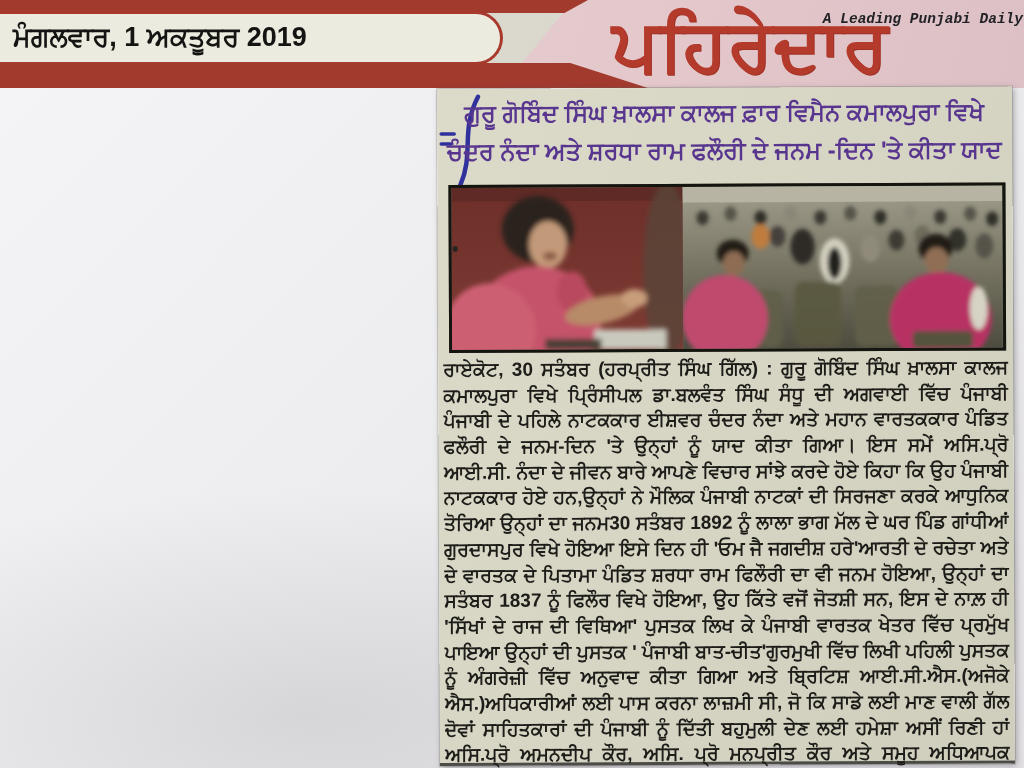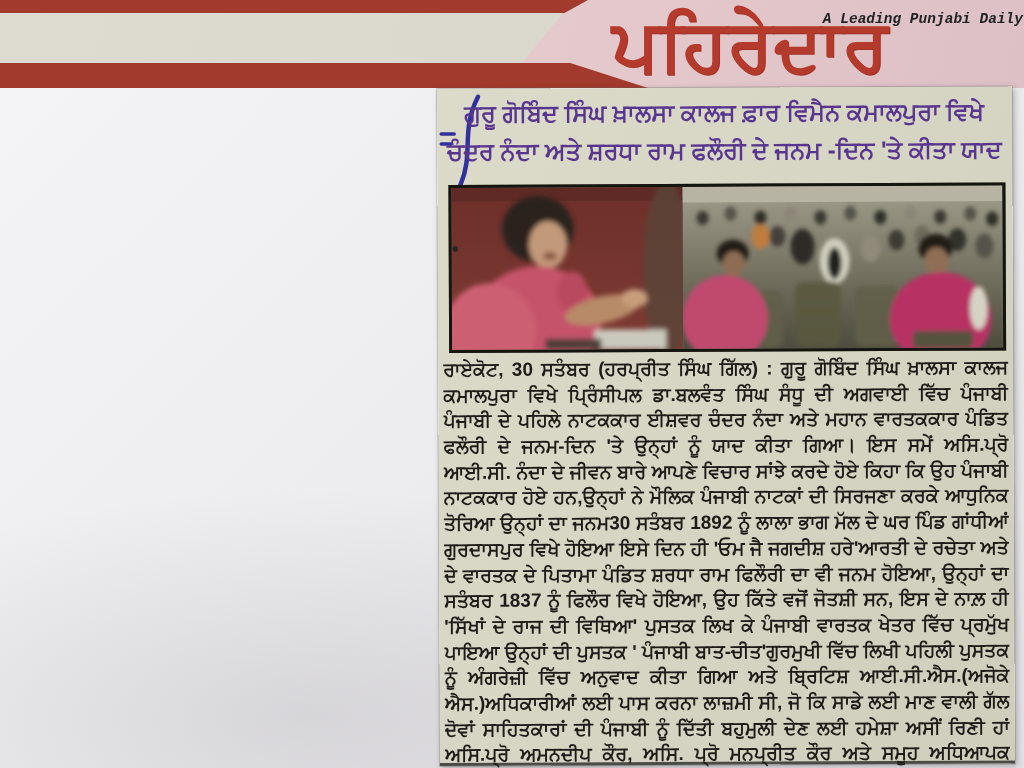--- a/index.html
+++ b/index.html
@@ -63,20 +63,21 @@
 </head>
 <body>
 
 <div class="stage">
 
   <div class="header">
     <div class="masthead-pink"></div>
     <div class="masthead-title">ਪਹਿਰੇਦਾਰ</div>
     <div class="tagline">A Leading Punjabi Daily</div>
     <div class="red-top-bar"></div>
+    <div class="date-capsule">ਮੰਗਲਵਾਰ, 1 ਅਕਤੂਬਰ 2019</div>
     <div class="red-bottom-bar"></div>
   </div>
 
   <div class="page-area"></div>
 
   <div class="clipping">
 
     <svg class="pen-mark" viewBox="0 0 48 165">
       <path d="M40,6 C22,40 36,62 22,94 C13,116 22,124 31,112" fill="none" stroke="#31319d" stroke-width="4.5" stroke-linecap="round"></path>
       <path d="M3,43 h13 M3,53 h10" stroke="#31319d" stroke-width="3.5" stroke-linecap="round"></path>

